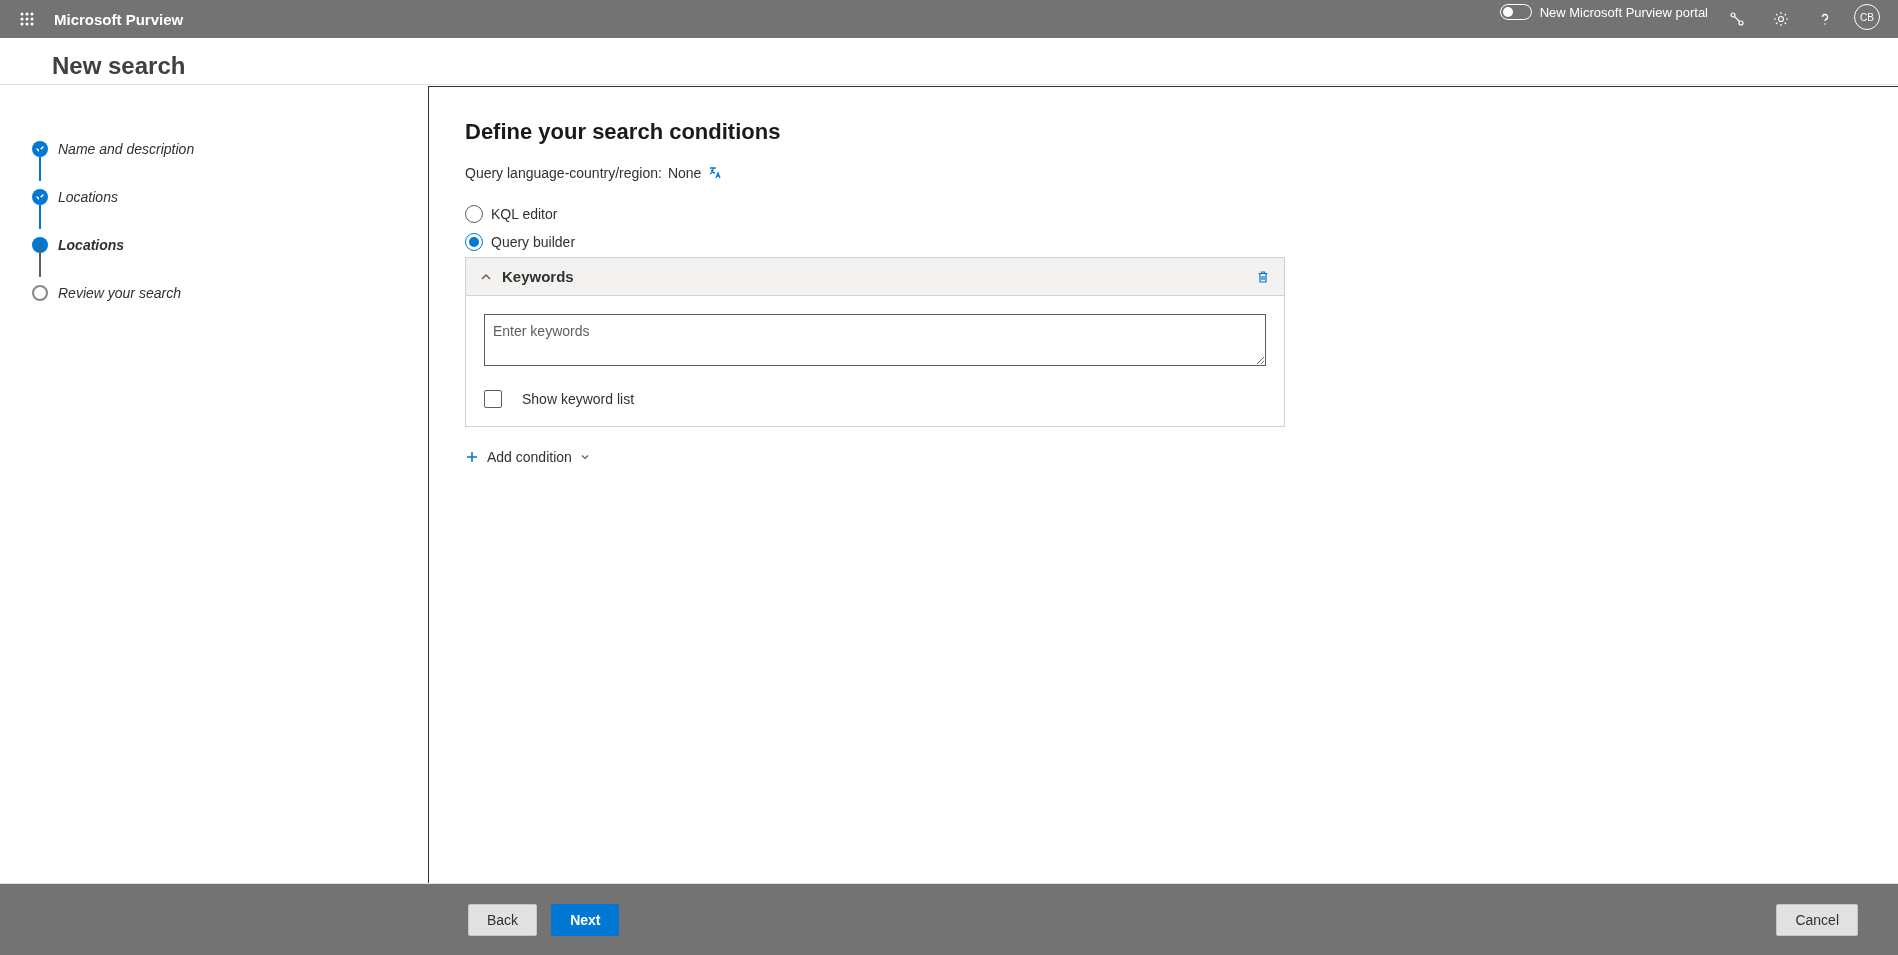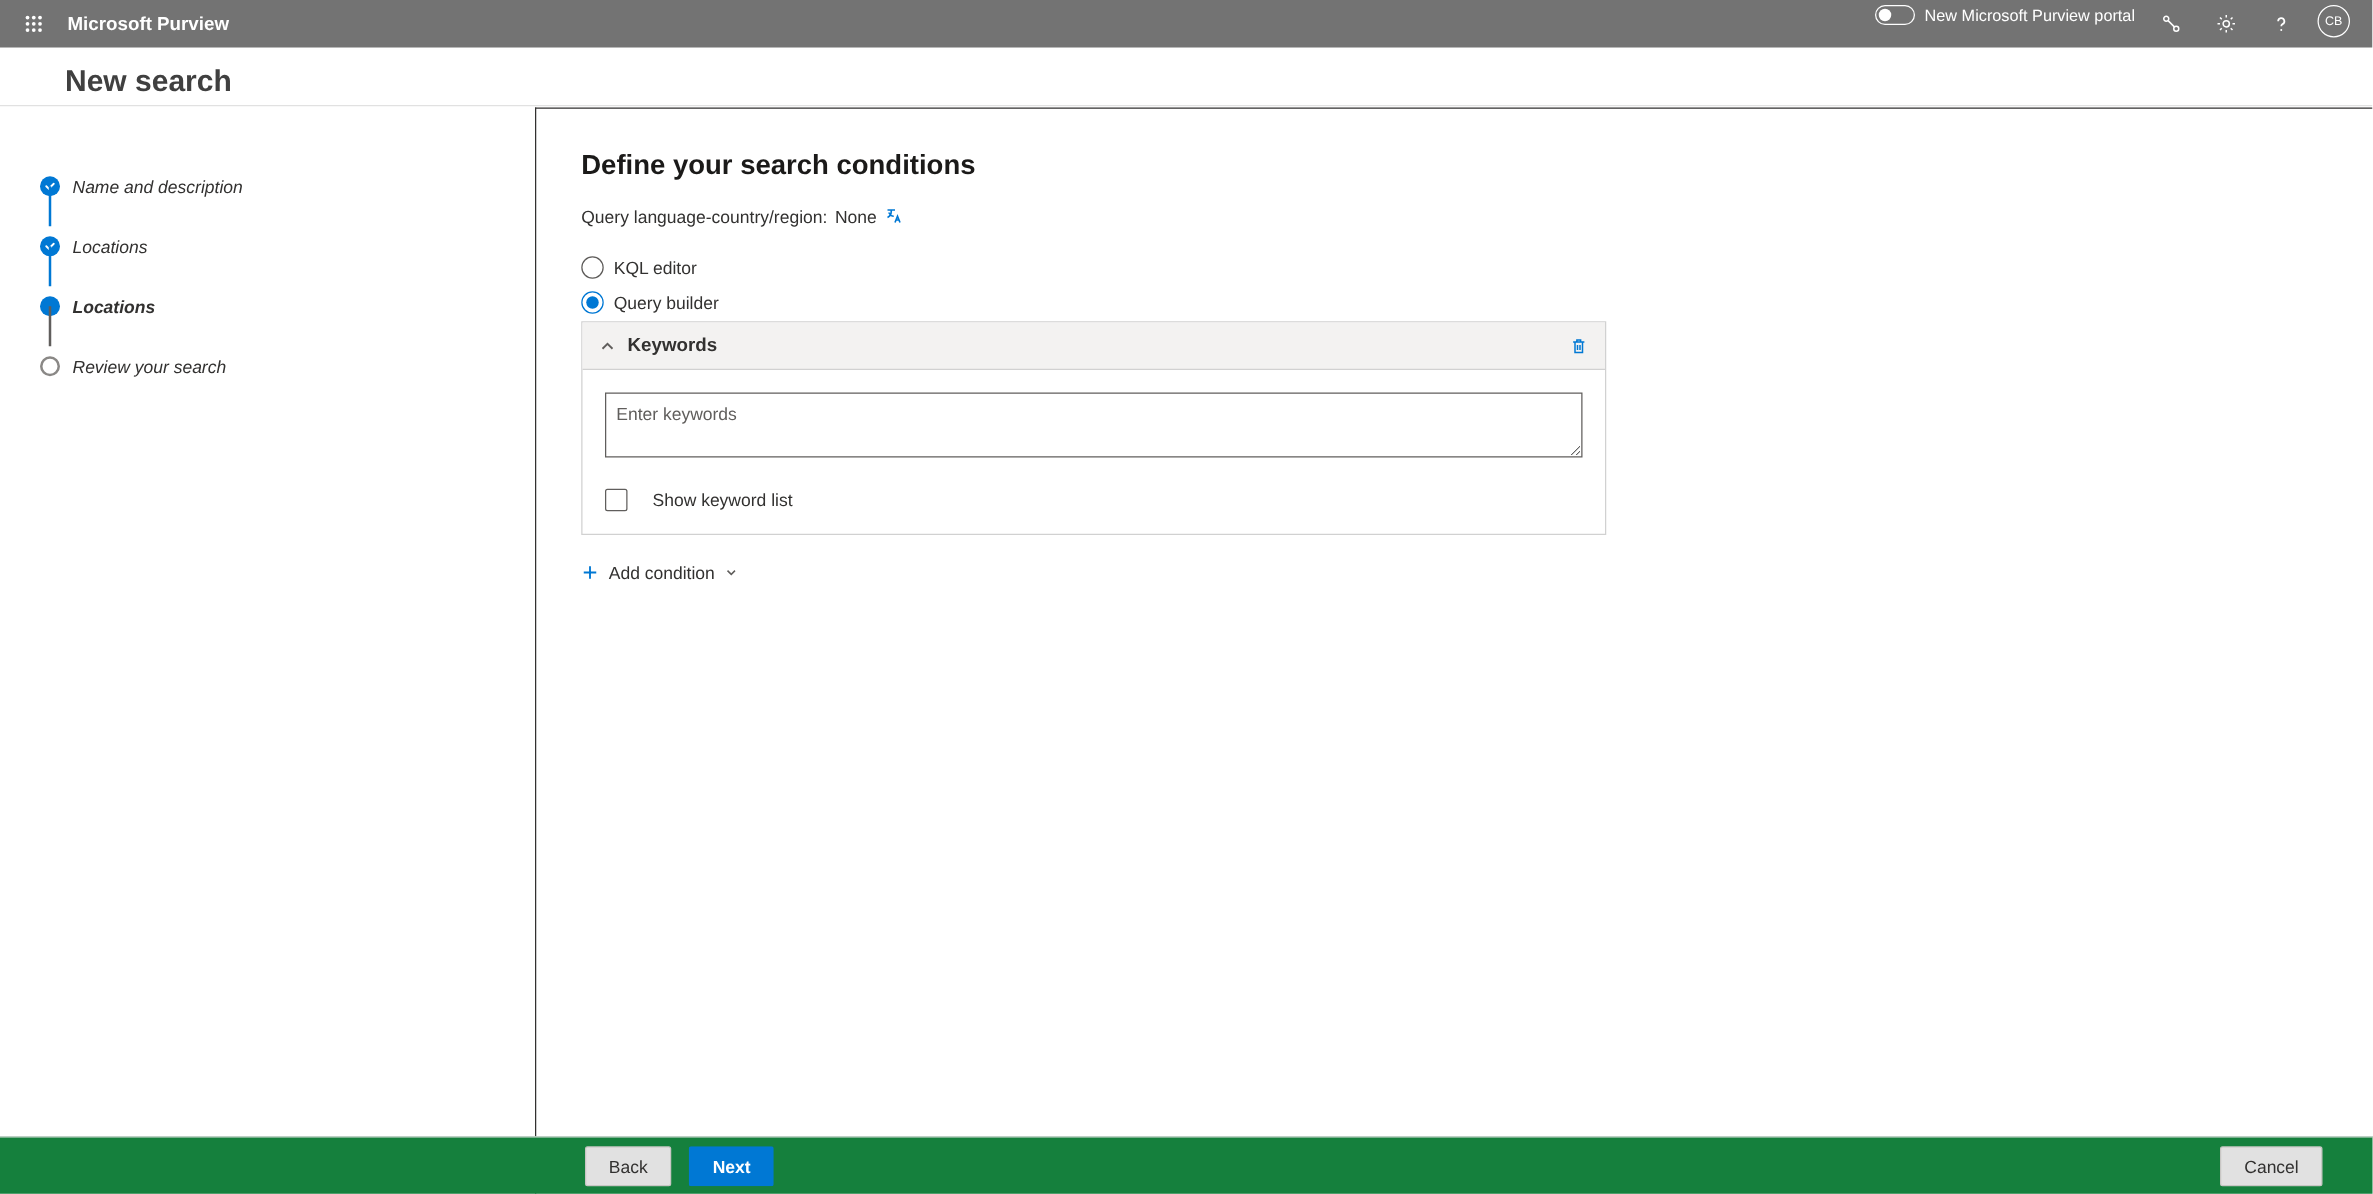--- a/index.html
+++ b/index.html
@@ -296,23 +296,23 @@
       font-size: 14px;
     }
     .chevron-down-small {
       color: #605e5c;
     }
     .footer {
       position: absolute;
       bottom: 0;
       left: 0;
       right: 0;
-      height: 46px;
+      height: 72px;
       border-top: 1px solid #e1e1e1;
-      background: #15803d;
+      background: #737373;
       display: flex;
       align-items: center;
       padding: 0;
     }
     .footer-inner {
       width: 100%;
       display: flex;
       align-items: center;
       padding-left: 468px;
       padding-right: 40px;

